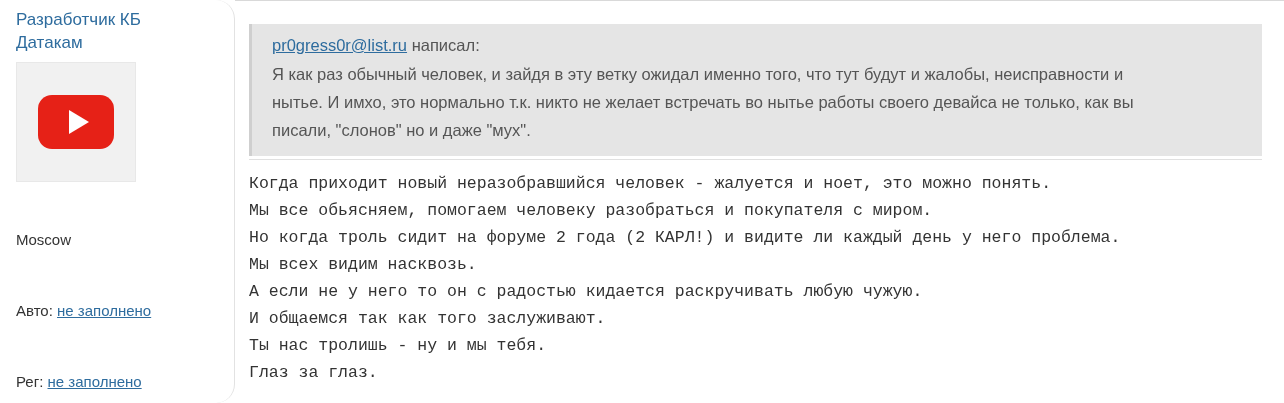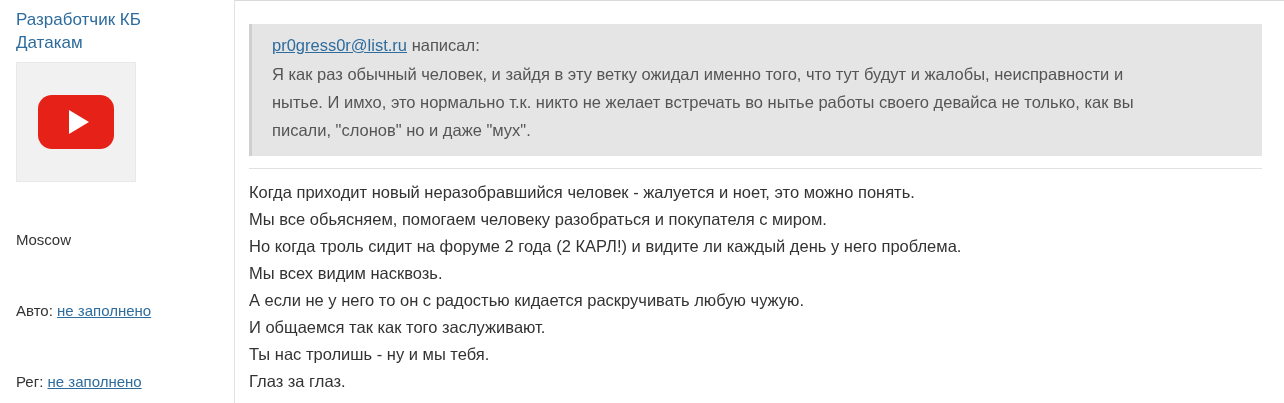--- a/index.html
+++ b/index.html
@@ -23,20 +23,21 @@
   }
   
   .author-col {
     width: 235px;
     min-width: 235px;
     box-sizing: border-box;
     padding: 8px 16px 0 16px;
     border-right: 1px solid #e2e2e2;
     background: #ffffff;
     height: 403px;
+    border-radius: 19px;
   }
   .author-name {
     font-size: 17px;
     line-height: 23px;
     color: #2e6c9e;
     margin: 0 0 8px 0;
     cursor: pointer;
   }
   .avatar {
     width: 120px;
@@ -119,23 +120,24 @@
     color: #2e6c9e;
     text-decoration: underline;
     cursor: pointer;
   }
   .quote-body {
     font-size: 16.5px;
     line-height: 28px;
     color: #555555;
   }
   .reply-body {
-    margin-top: 12px;
+    margin-top: 3px;
     border-top: 1px solid #e0e0e0;
     padding-top: 10px;
+    font-family: Liberation Mono, monospace;
   }
   .reply-line {
     font-size: 16.5px;
     line-height: 27px;
     color: #333333;
   }
   
   .scroll-strip {
     position: absolute;
     right: 0;

